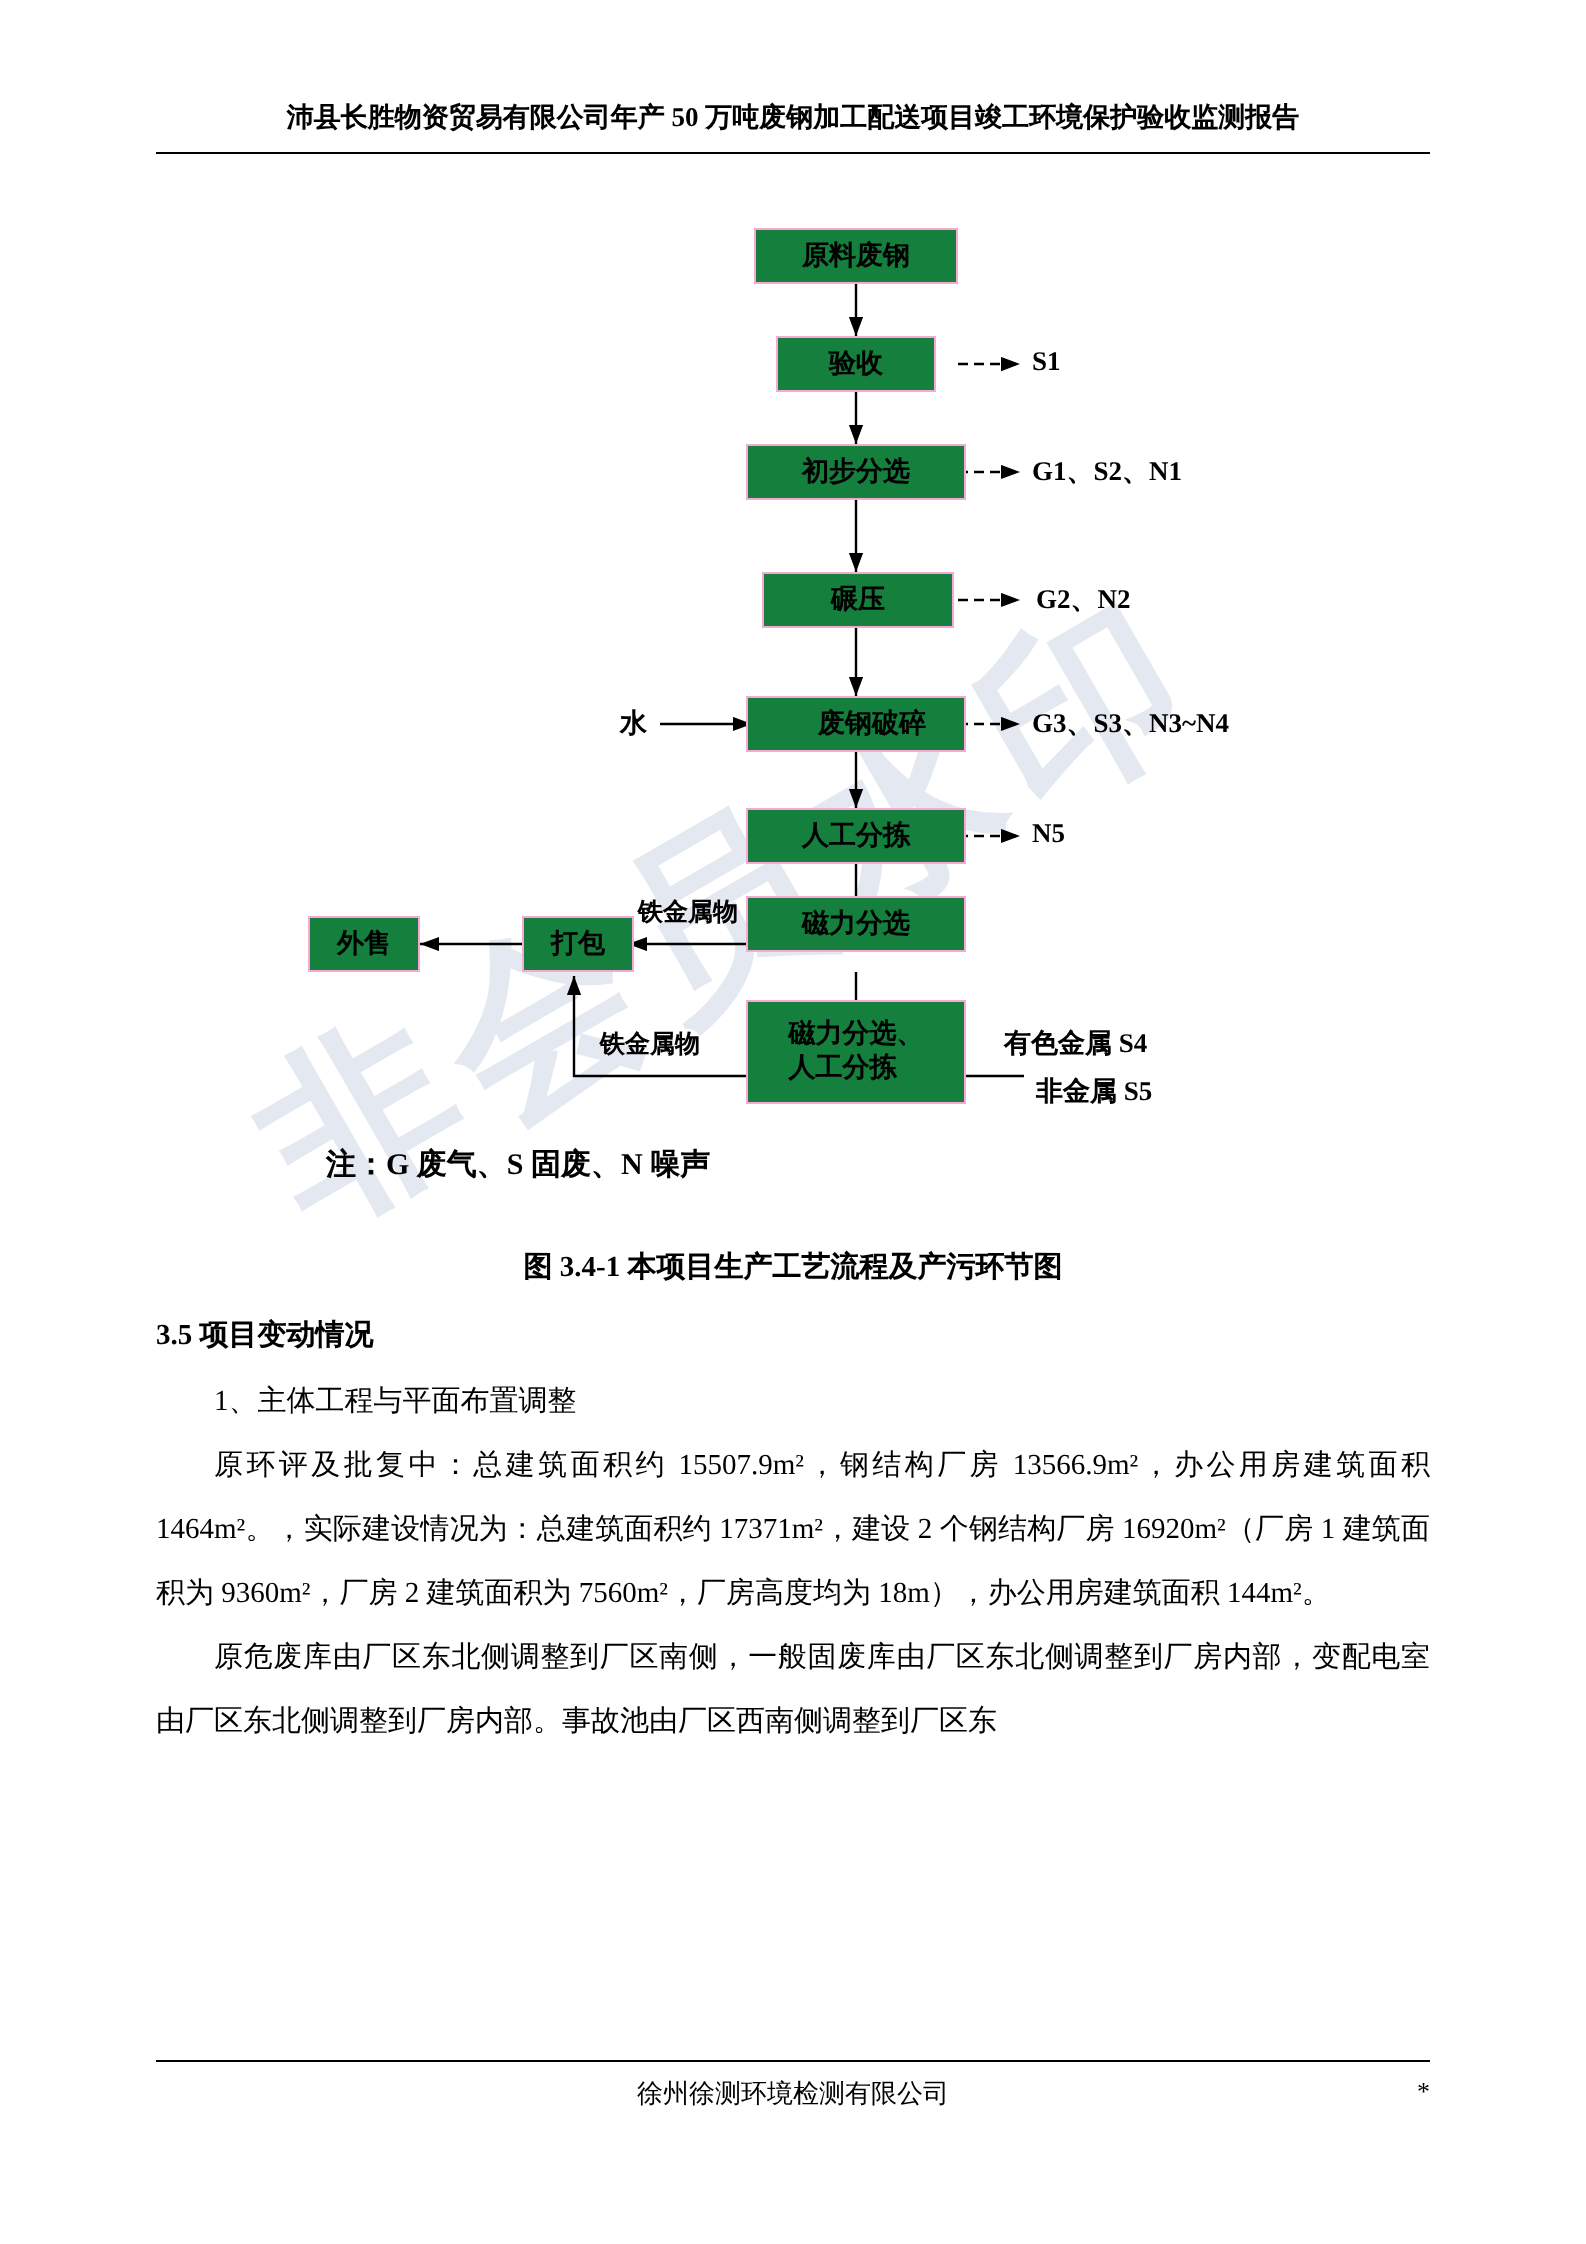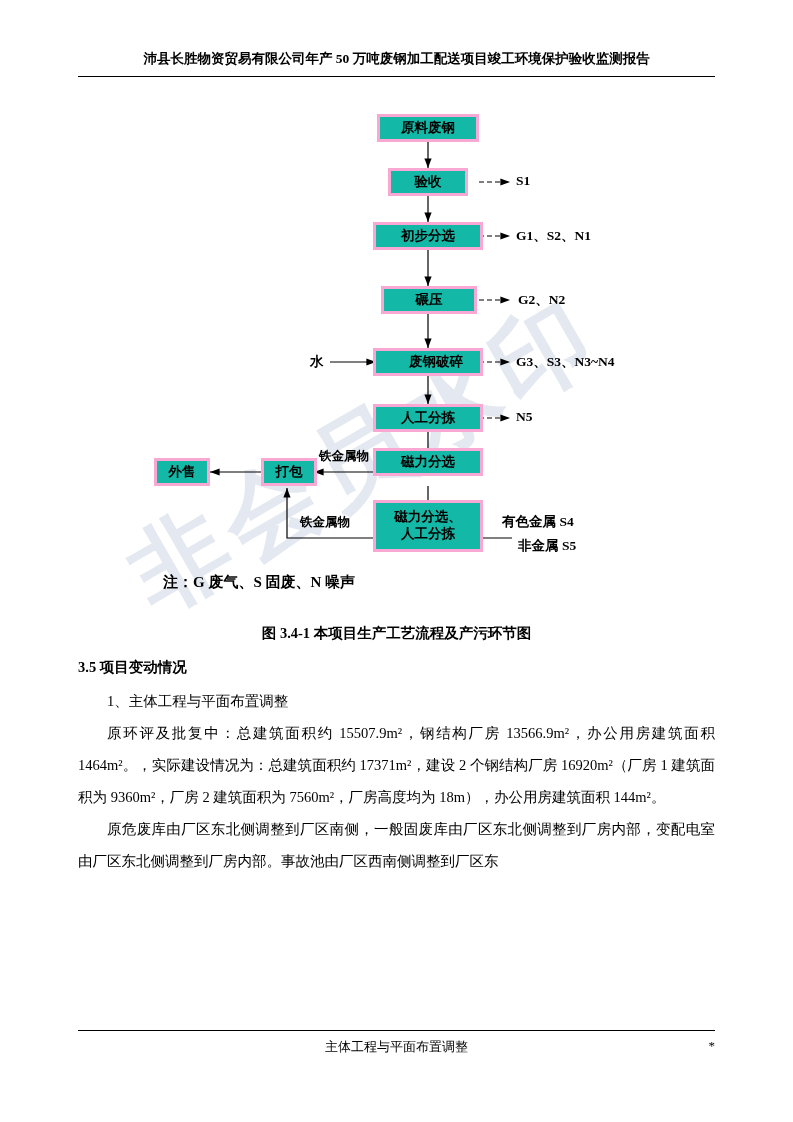--- a/index.html
+++ b/index.html
@@ -92,29 +92,29 @@
   .flow {
     position: absolute;
     left: 78px;
     top: 100px;
     width: 637px;
     height: 500px;
     z-index: 2;
   }
   .node {
     position: absolute;
-    border: 3px solid #f9a8d4;
-    background: #14b8a6;
+    border: 1px solid #f9a8d4;
+    background: #15803d;
     font-size: 13.5px;
     font-weight: bold;
     font-family: "Liberation Serif", "DejaVu Serif", serif;
     display: flex;
     align-items: center;
     justify-content: center;
-    text-align: center;
+    text-align: left;
     line-height: 1.25;
     box-sizing: border-box;
   }
   .plain-label {
     position: absolute;
     font-size: 13.5px;
     font-weight: bold;
     white-space: nowrap;
     background: transparent;
   }
@@ -247,16 +247,16 @@
 
   <div class="section-title">3.5 项目变动情况</div>
 
   <div class="body">
     <p>1、主体工程与平面布置调整</p>
     <p>原环评及批复中：总建筑面积约 15507.9m²，钢结构厂房 13566.9m²，办公用房建筑面积 1464m²。，实际建设情况为：总建筑面积约 17371m²，建设 2 个钢结构厂房 16920m²（厂房 1 建筑面积为 9360m²，厂房 2 建筑面积为 7560m²，厂房高度均为 18m），办公用房建筑面积 144m²。</p>
     <p>原危废库由厂区东北侧调整到厂区南侧，一般固废库由厂区东北侧调整到厂房内部，变配电室由厂区东北侧调整到厂房内部。事故池由厂区西南侧调整到厂区东</p>
   </div>
 
   <div class="footer-rule"></div>
-  <div class="footer">主体工程与平面布置调整</div>
+  <div class="footer">徐州徐测环境检测有限公司</div>
   <div class="footer-page">*</div>
 
 </div>
 
 </body></html>

